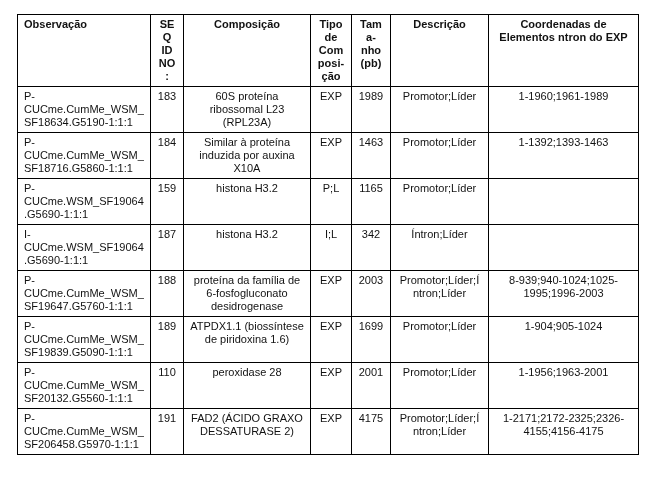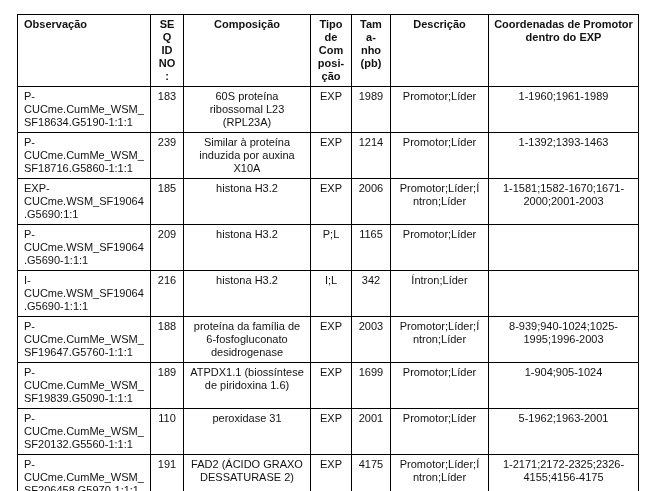--- a/index.html
+++ b/index.html
@@ -82,74 +82,62 @@
         <th>Tipo
 de
 Com
 posi-
 ção</th>
         <th>Tam
 a-
 nho
 (pb)</th>
         <th>Descrição</th>
-        <th>Coordenadas de Promotor dentro do EXP</th>
+        <th>Coordenadas de Elementos ntron do EXP</th>
       </tr>
     </thead>
     <tbody>
         <tr>
           <td class="cell cell-observacao">P-
 CUCme.CumMe_WSM_
 SF18634.G5190-1:1:1</td>
           <td class="cell cell-seq_id_no">183</td>
           <td class="cell cell-descricao">60S proteína ribossomal L23 (RPL23A)</td>
           <td class="cell cell-tipo_de_composicao">EXP</td>
           <td class="cell cell-tamanho_pb">1989</td>
           <td class="cell cell-composicao">Promotor;Líder</td>
           <td class="cell cell-coordenadas">1-1960;1961-1989</td>
         </tr>
         <tr>
           <td class="cell cell-observacao">P-
 CUCme.CumMe_WSM_
 SF18716.G5860-1:1:1</td>
-          <td class="cell cell-seq_id_no">239</td>
+          <td class="cell cell-seq_id_no">184</td>
           <td class="cell cell-descricao">Similar à proteína induzida por auxina X10A</td>
           <td class="cell cell-tipo_de_composicao">EXP</td>
-          <td class="cell cell-tamanho_pb">1214</td>
+          <td class="cell cell-tamanho_pb">1463</td>
           <td class="cell cell-composicao">Promotor;Líder</td>
           <td class="cell cell-coordenadas">1-1392;1393-1463</td>
-        </tr>
-        <tr>
-          <td class="cell cell-observacao">EXP-
-CUCme.WSM_SF19064
-.G5690:1:1</td>
-          <td class="cell cell-seq_id_no">185</td>
-          <td class="cell cell-descricao">histona H3.2</td>
-          <td class="cell cell-tipo_de_composicao">EXP</td>
-          <td class="cell cell-tamanho_pb">2006</td>
-          <td class="cell cell-composicao">Promotor;Líder;Í
-ntron;Líder</td>
-          <td class="cell cell-coordenadas">1-1581;1582-1670;1671-2000;2001-2003</td>
         </tr>
         <tr>
           <td class="cell cell-observacao">P-
 CUCme.WSM_SF19064
 .G5690-1:1:1</td>
-          <td class="cell cell-seq_id_no">209</td>
+          <td class="cell cell-seq_id_no">159</td>
           <td class="cell cell-descricao">histona H3.2</td>
           <td class="cell cell-tipo_de_composicao">P;L</td>
           <td class="cell cell-tamanho_pb">1165</td>
           <td class="cell cell-composicao">Promotor;Líder</td>
           <td class="cell cell-coordenadas"></td>
         </tr>
         <tr>
           <td class="cell cell-observacao">I-
 CUCme.WSM_SF19064
 .G5690-1:1:1</td>
-          <td class="cell cell-seq_id_no">216</td>
+          <td class="cell cell-seq_id_no">187</td>
           <td class="cell cell-descricao">histona H3.2</td>
           <td class="cell cell-tipo_de_composicao">I;L</td>
           <td class="cell cell-tamanho_pb">342</td>
           <td class="cell cell-composicao">Íntron;Líder</td>
           <td class="cell cell-coordenadas"></td>
         </tr>
         <tr>
           <td class="cell cell-observacao">P-
 CUCme.CumMe_WSM_
 SF19647.G5760-1:1:1</td>
@@ -170,25 +158,25 @@
           <td class="cell cell-tipo_de_composicao">EXP</td>
           <td class="cell cell-tamanho_pb">1699</td>
           <td class="cell cell-composicao">Promotor;Líder</td>
           <td class="cell cell-coordenadas">1-904;905-1024</td>
         </tr>
         <tr>
           <td class="cell cell-observacao">P-
 CUCme.CumMe_WSM_
 SF20132.G5560-1:1:1</td>
           <td class="cell cell-seq_id_no">110</td>
-          <td class="cell cell-descricao">peroxidase 31</td>
+          <td class="cell cell-descricao">peroxidase 28</td>
           <td class="cell cell-tipo_de_composicao">EXP</td>
           <td class="cell cell-tamanho_pb">2001</td>
           <td class="cell cell-composicao">Promotor;Líder</td>
-          <td class="cell cell-coordenadas">5-1962;1963-2001</td>
+          <td class="cell cell-coordenadas">1-1956;1963-2001</td>
         </tr>
         <tr>
           <td class="cell cell-observacao">P-
 CUCme.CumMe_WSM_
 SF206458.G5970-1:1:1</td>
           <td class="cell cell-seq_id_no">191</td>
           <td class="cell cell-descricao">FAD2 (ÁCIDO GRAXO DESSATURASE 2)</td>
           <td class="cell cell-tipo_de_composicao">EXP</td>
           <td class="cell cell-tamanho_pb">4175</td>
           <td class="cell cell-composicao">Promotor;Líder;Í

